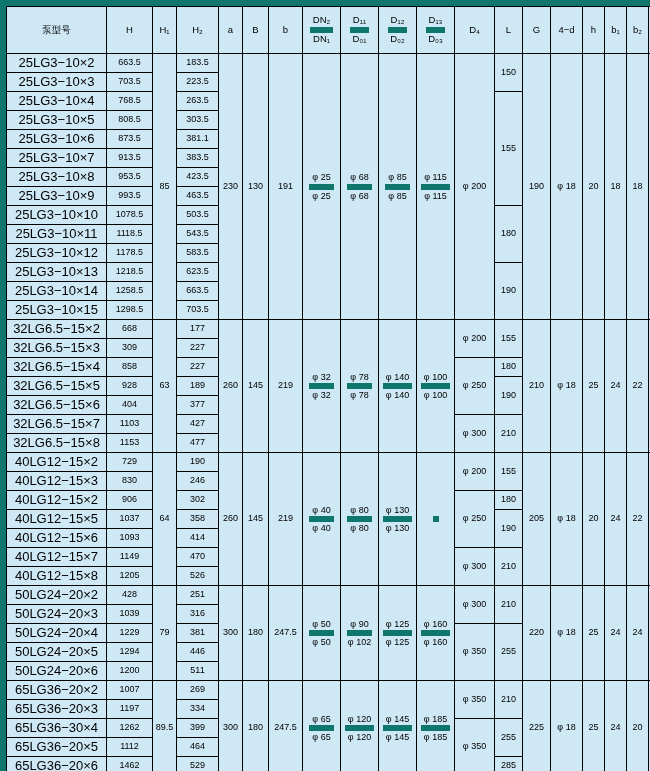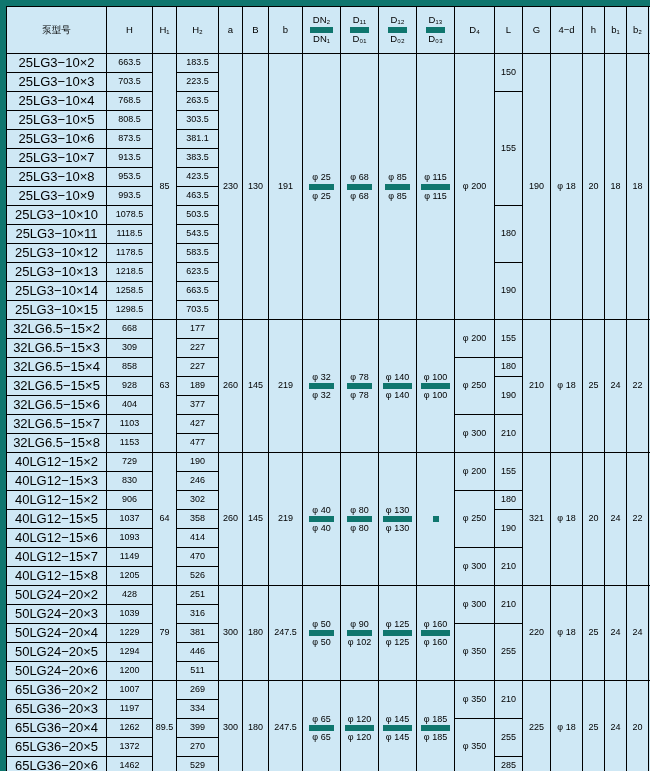--- a/index.html
+++ b/index.html
@@ -302,21 +302,21 @@
             </span>
           </td>
           <td rowspan="7">
             <span class="hdr-frac">
               <span class="top"></span>
               <span class="bot"></span>
             </span>
           </td>
           <td rowspan="2">φ 200</td>
           <td rowspan="2">155</td>
-          <td rowspan="7">321</td>
+          <td rowspan="7">205</td>
           <td rowspan="7">φ 18</td>
           <td rowspan="7">20</td>
           <td rowspan="7">24</td>
           <td rowspan="7">22</td>
           <td rowspan="7">
             <span class="hdr-frac"></span>
           </td>
         </tr>
         <tr>
           <td class="model">40LG12−15×3</td>
@@ -460,30 +460,30 @@
           <td rowspan="5">
             <span class="hdr-frac"></span>
           </td>
         </tr>
         <tr>
           <td class="model">65LG36−20×3</td>
           <td>1197</td>
           <td>334</td>
         </tr>
         <tr>
-          <td class="model">65LG36−20×4</td>
+          <td class="model">65LG36−30×4</td>
           <td>1262</td>
           <td>399</td>
           <td rowspan="3">φ 350</td>
           <td rowspan="2">255</td>
         </tr>
         <tr>
           <td class="model">65LG36−20×5</td>
-          <td>1372</td>
-          <td>270</td>
+          <td>1112</td>
+          <td>464</td>
         </tr>
         <tr>
           <td class="model">65LG36−20×6</td>
           <td>1462</td>
           <td>529</td>
           <td>285</td>
         </tr>
       </tbody>
   </table>
 </div>

